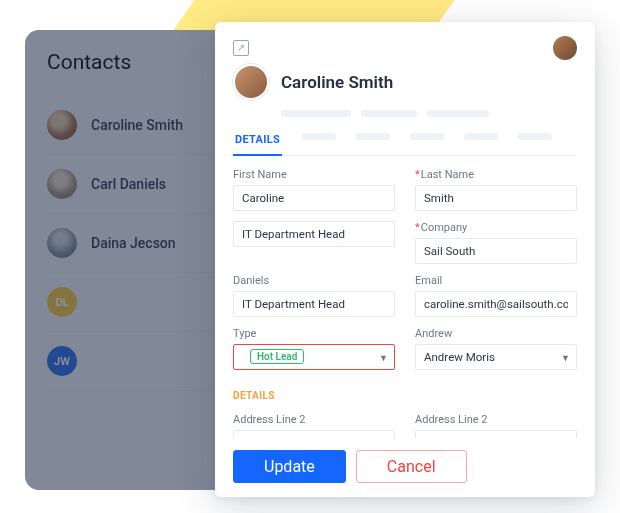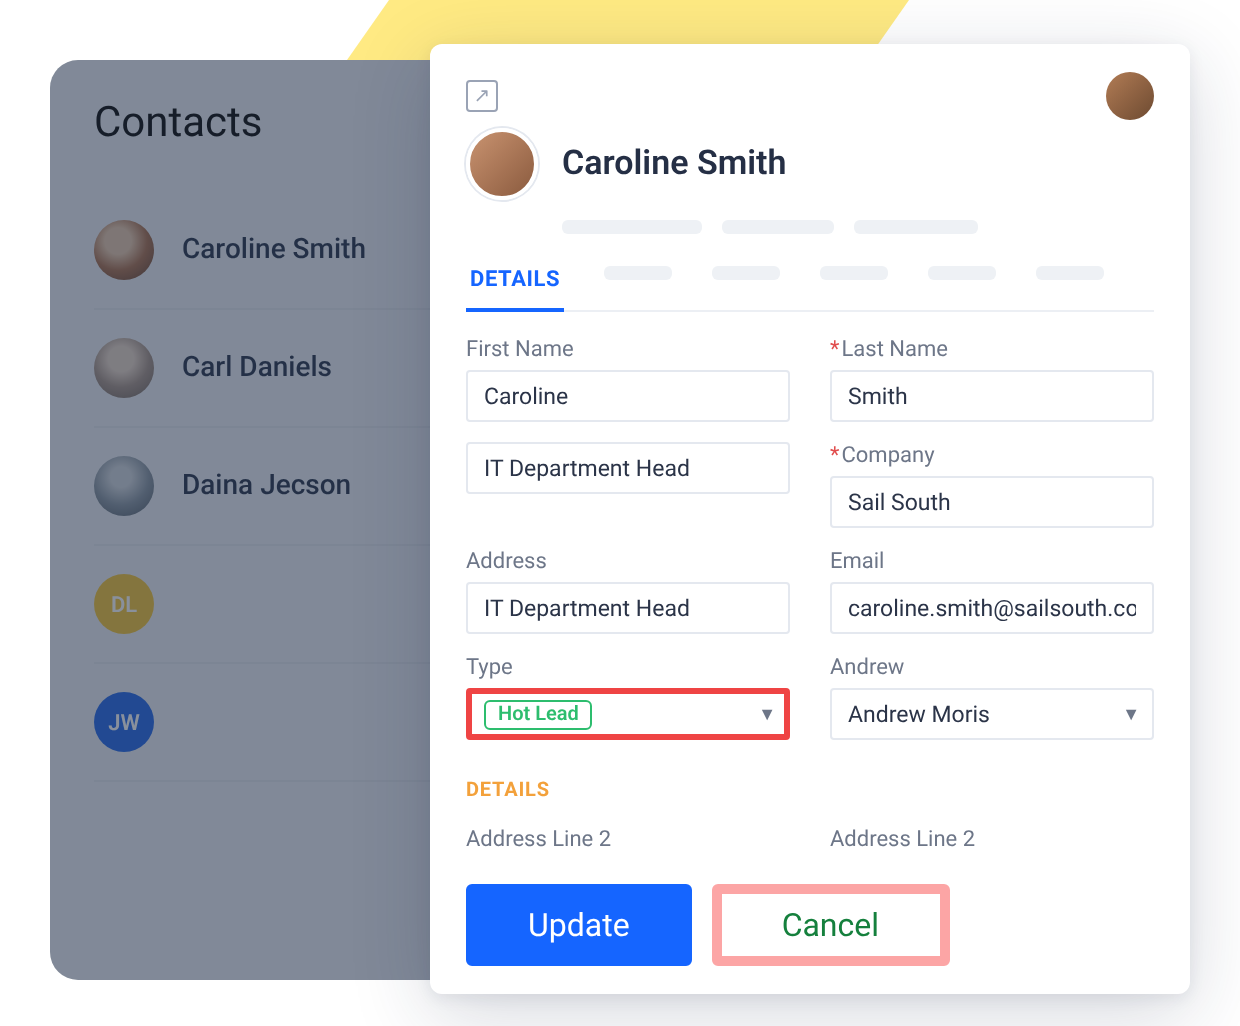--- a/index.html
+++ b/index.html
@@ -68,29 +68,29 @@
   .req::before { content: "*"; color: #e14d4d; margin-right: 1px; }
   .input {
     width: 100%; height: 26px;
     border: 1px solid #e4e8ef; border-radius: 2px;
     font-size: 11.5px; color: #2b3448;
     padding: 0 8px; background: #fff;
   }
   .select { position: relative; }
   .select .input { padding-right: 20px; }
   .caret { position: absolute; right: 7px; top: 50%; transform: translateY(-45%); font-size: 9px; color: #6d7688; pointer-events: none; }
-  .tag-input { border: 3px solid #ef4444; border-radius: 2px; height: 26px; display: flex; align-items: center; padding: 0 6px; gap: 6px; }
+  .tag-input { border: 1px solid #ef4444; border-radius: 2px; height: 26px; display: flex; align-items: center; padding: 0 16px; gap: 6px; }
   .tag { border: 1px solid #2dbd6e; color: #2dbd6e; font-size: 10px; padding: 1px 6px; border-radius: 3px; font-weight: 600; }
 
   .section-hdr { font-size: 10px; font-weight: 700; color: #f3a13b; letter-spacing: 0.4px; margin: 10px 0 2px; }
 
   .footer { display: flex; gap: 10px; padding-top: 12px; }
   .btn { font-size: 16px; padding: 6px 30px; border-radius: 3px; cursor: pointer; }
   .btn-primary { background: #1565ff; color: #fff; border: 1px solid #1565ff; }
-  .btn-secondary { background: #fff; color: #15803d; border: 5px solid #fca5a5; }
+  .btn-secondary { background: #fff; color: #ef4444; border: 1px solid #fca5a5; }
 
   .av-img { background-size: cover; background-position: center; }
   .av1 { background: radial-gradient(circle at 40% 35%, #e7c6a8 25%, #a76b48 55%, #5c3a27 100%); }
   .av2 { background: radial-gradient(circle at 45% 35%, #e7d4c4 25%, #a49083 55%, #6b5e56 100%); }
   .av3 { background: radial-gradient(circle at 45% 35%, #cfd5db 20%, #84919d 55%, #4b5662 100%); }
   .av-y { background: #f4c430; }
   .av-b { background: #1b63e8; }
 </style>
 </head>
 <body>
@@ -167,21 +167,21 @@
 
       <div>
         <input class="input" value="IT Department Head" style="">
       </div>
       <div>
         <label class="field-label req">Company</label>
         <input class="input" value="Sail South" style="">
       </div>
 
       <div>
-        <label class="field-label">Address</label>
+        <label class="field-label">Daniels</label>
         <input class="input" value="IT Department Head" style="">
       </div>
       <div>
         <label class="field-label">Email</label>
         <input class="input" value="caroline.smith@sailsouth.com" style="">
       </div>
 
       <div>
         <label class="field-label">Type</label>
         <div class="select">

